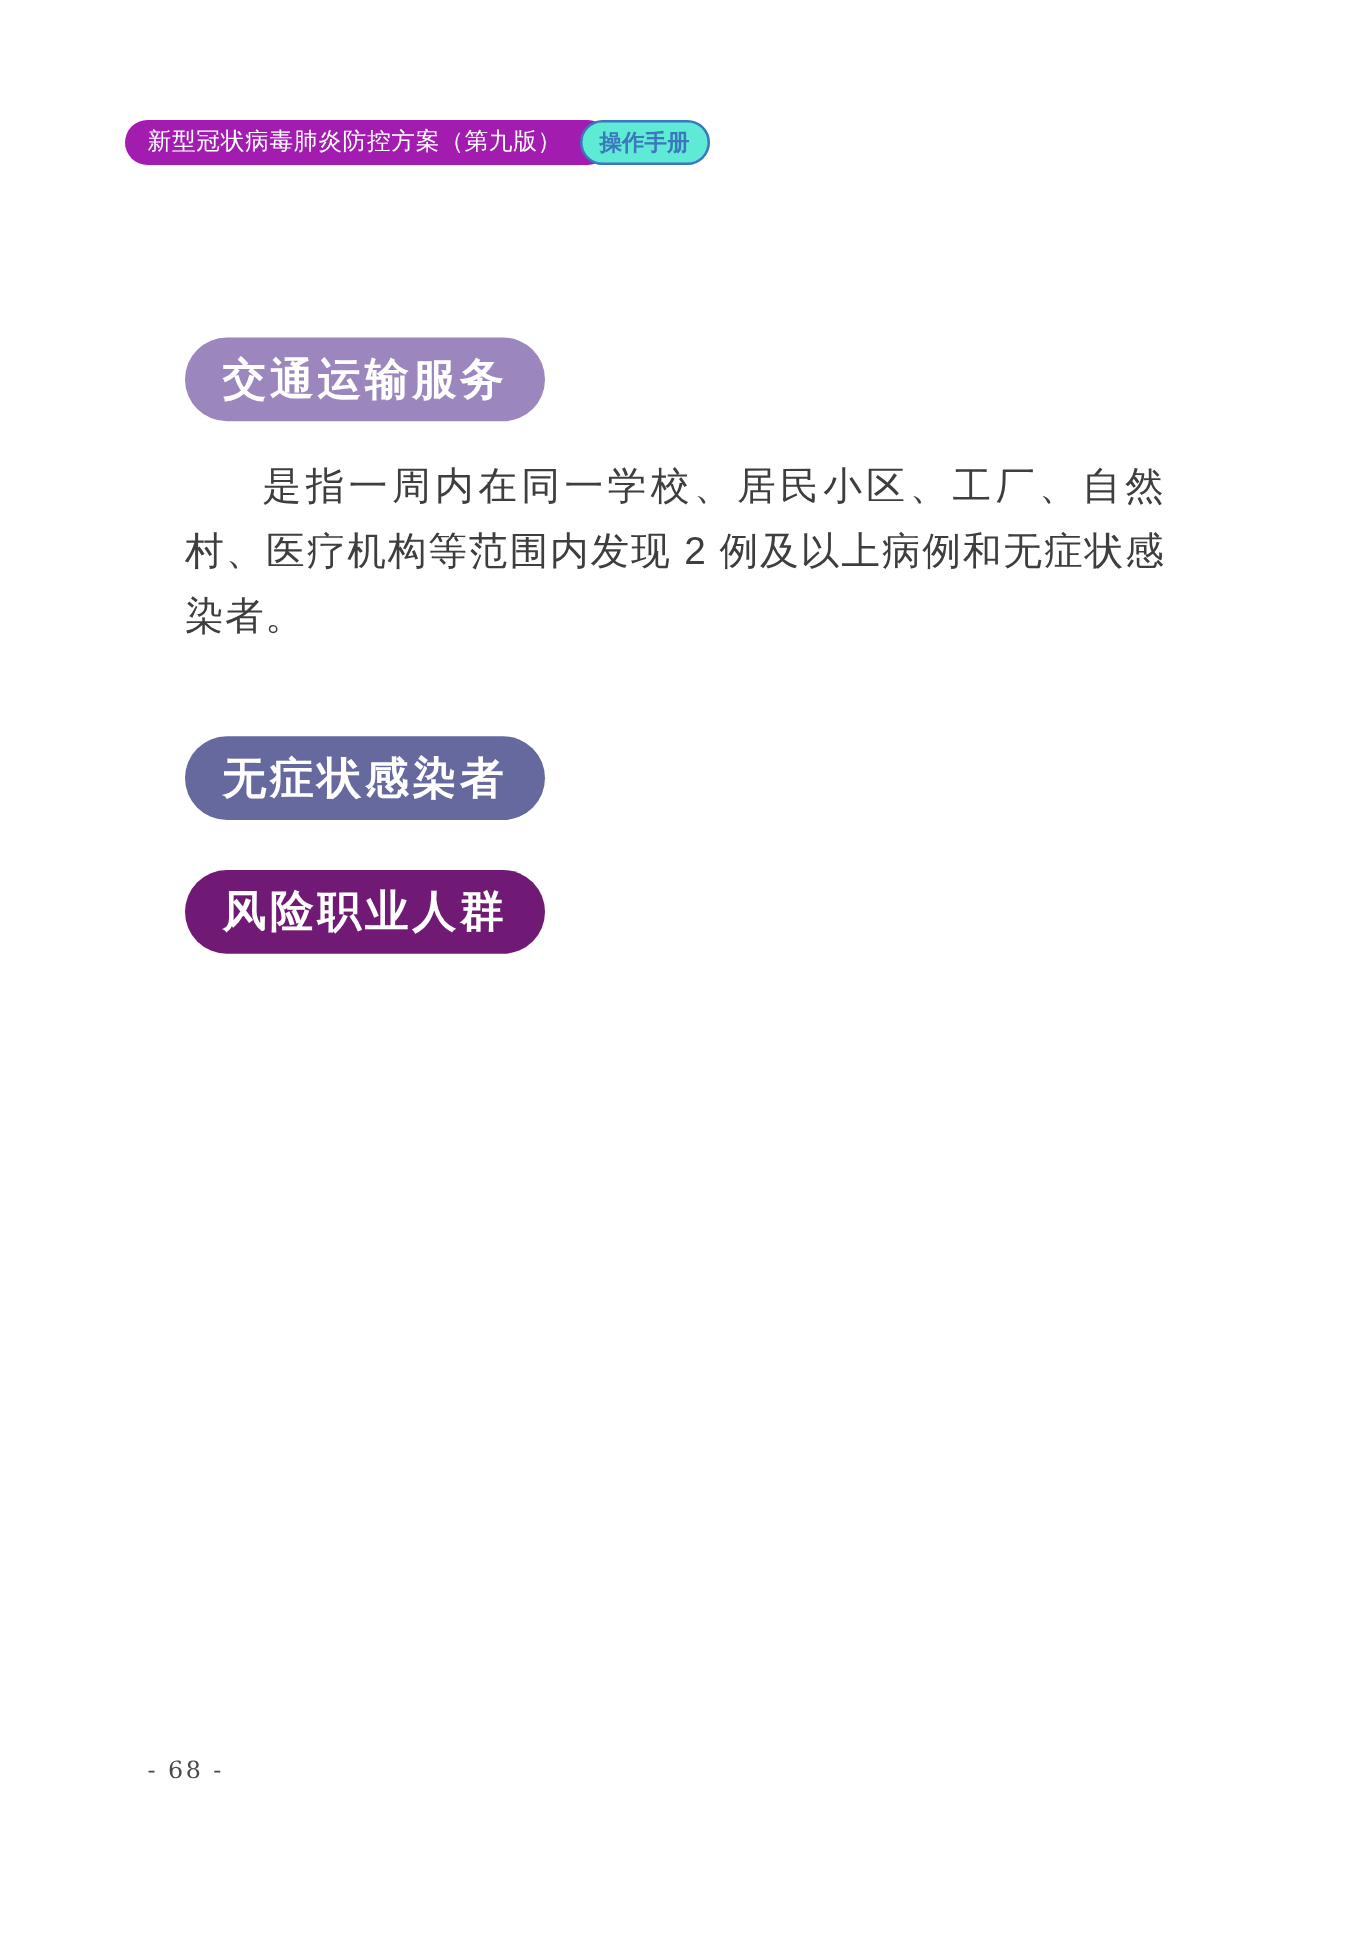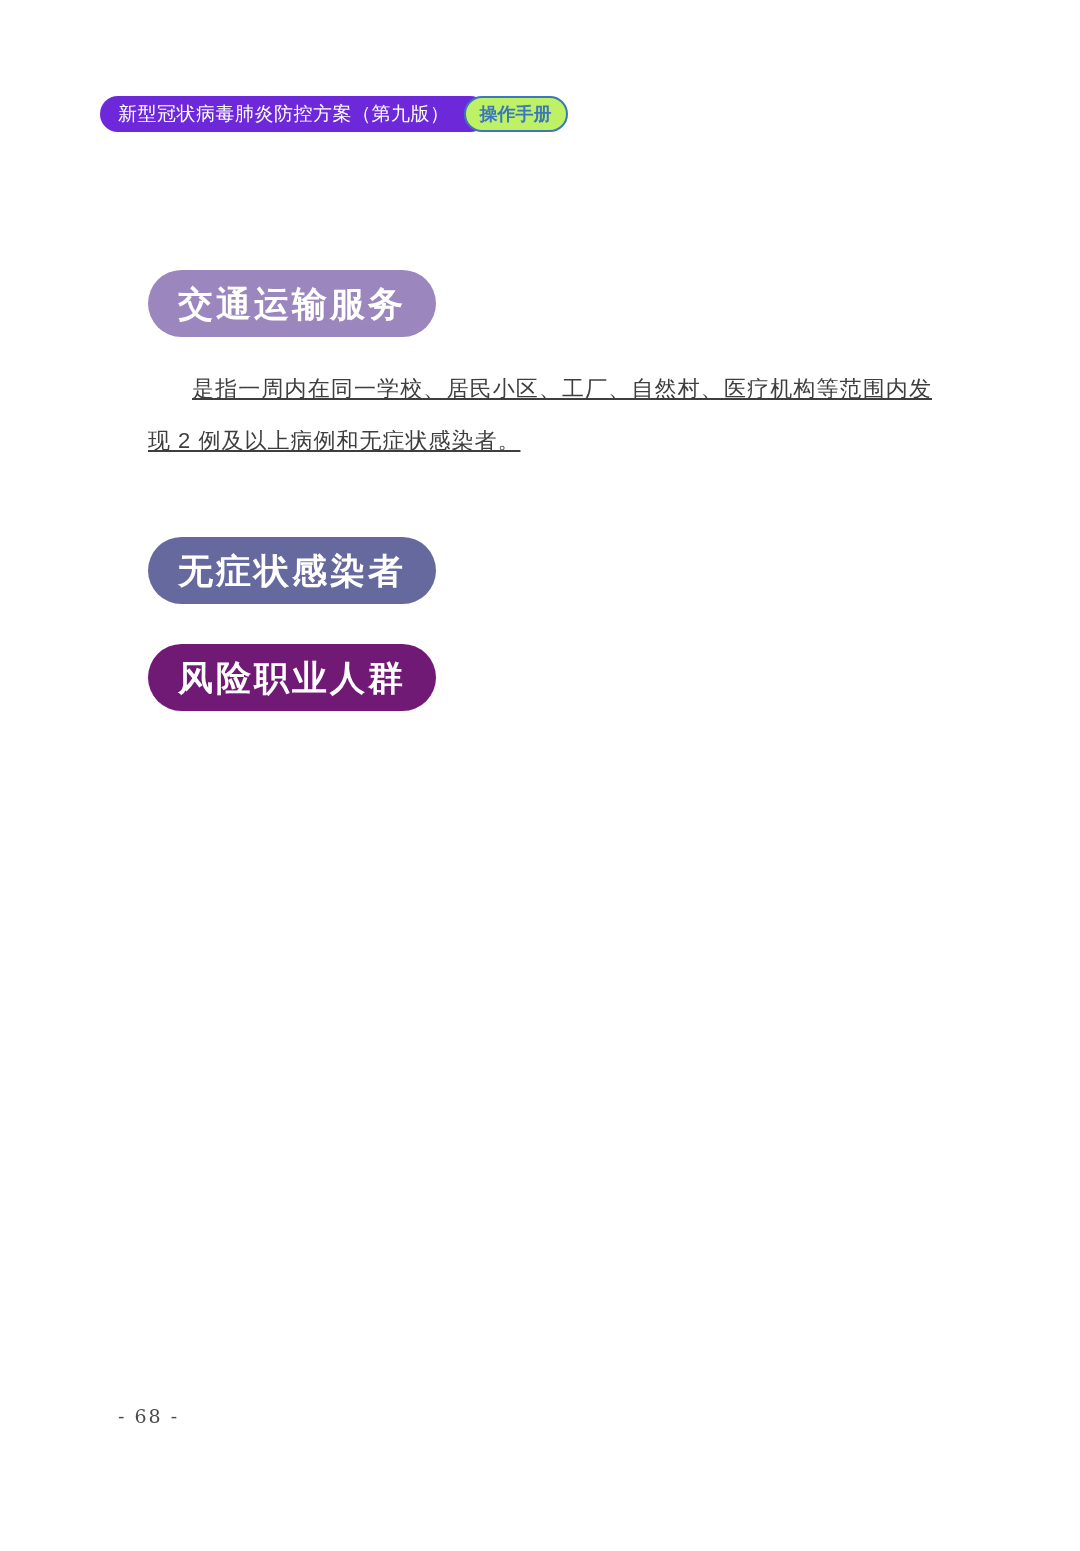--- a/index.html
+++ b/index.html
@@ -25,21 +25,21 @@
   .header-pill {
     color: #ffffff;
     font-size: 19px;
     line-height: 36px;
     padding: 0 38px 0 18px;
     border-radius: 18px;
     white-space: nowrap;
     letter-spacing: 0.5px;
   }
   .header-badge {
-    background: #bef264;
+    background: #5eead4;
     font-size: 18px;
     font-weight: bold;
     line-height: 32px;
     padding: 0 14px;
     border: 2px solid #3a77bb;
     border-radius: 18px;
     margin-left: -24px;
     white-space: nowrap;
     z-index: 1;
   }
@@ -57,27 +57,26 @@
     font-weight: bold;
     font-size: 35px;
     height: 67px;
     line-height: 67px;
     padding: 0 30px;
     border-radius: 34px;
     letter-spacing: 3px;
     white-space: nowrap;
   }
   .body-text {
-    font-size: 22px;
+    font-size: 31px;
     line-height: 52px;
     text-align: justify;
     text-justify: inter-ideograph;
     text-indent: 2em;
     letter-spacing: 1px;
-    text-decoration: underline;
   }
   .section-1 .section-badge { margin-bottom: 26px; }
   .section-1 .body-text     { margin-bottom: 70px; }
   .section-2 .section-badge { margin-bottom: 40px; margin-top: 12px; }
   .section-2 .body-text     { margin-bottom: 36px; }
   .section-3 .section-badge { margin-bottom: 40px; }
 
   
   .page-number {
     position: absolute;
@@ -88,21 +87,21 @@
     color: #4a4a4a;
     letter-spacing: 2px;
   }
 </style>
 </head>
 <body>
 
 <div class="page">
 
   <div class="header">
-    <div class="header-pill" style="background-color: #6d28d9;">新型冠状病毒肺炎防控方案（第九版）</div>
+    <div class="header-pill" style="background-color: #a21caf;">新型冠状病毒肺炎防控方案（第九版）</div>
     <div class="header-badge" style="color: rgb(58, 119, 187); border-color: rgb(58, 119, 187);">操作手册</div>
   </div>
 
   <div class="content">
 
     <section class="section-1">
       <div class="section-badge" style="background-color: rgb(155, 134, 189);">交通运输服务</div>
       <p class="body-text" style="color: rgb(62, 62, 62);">是指一周内在同一学校、居民小区、工厂、自然村、医疗机构等范围内发现 2 例及以上病例和无症状感染者。</p>
     </section>
 

